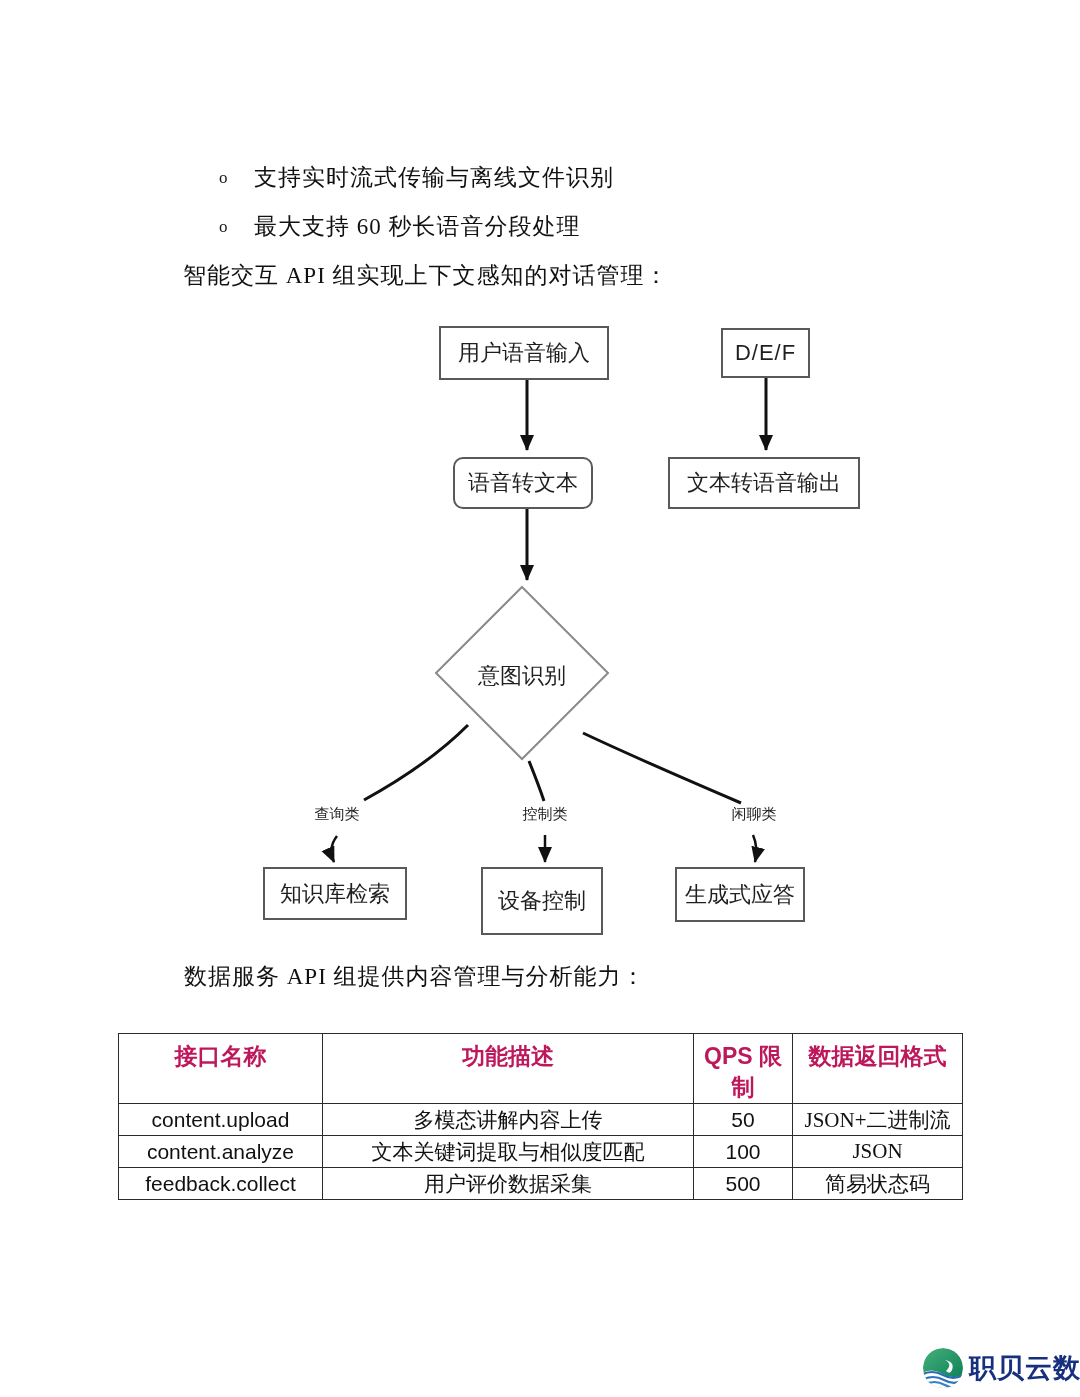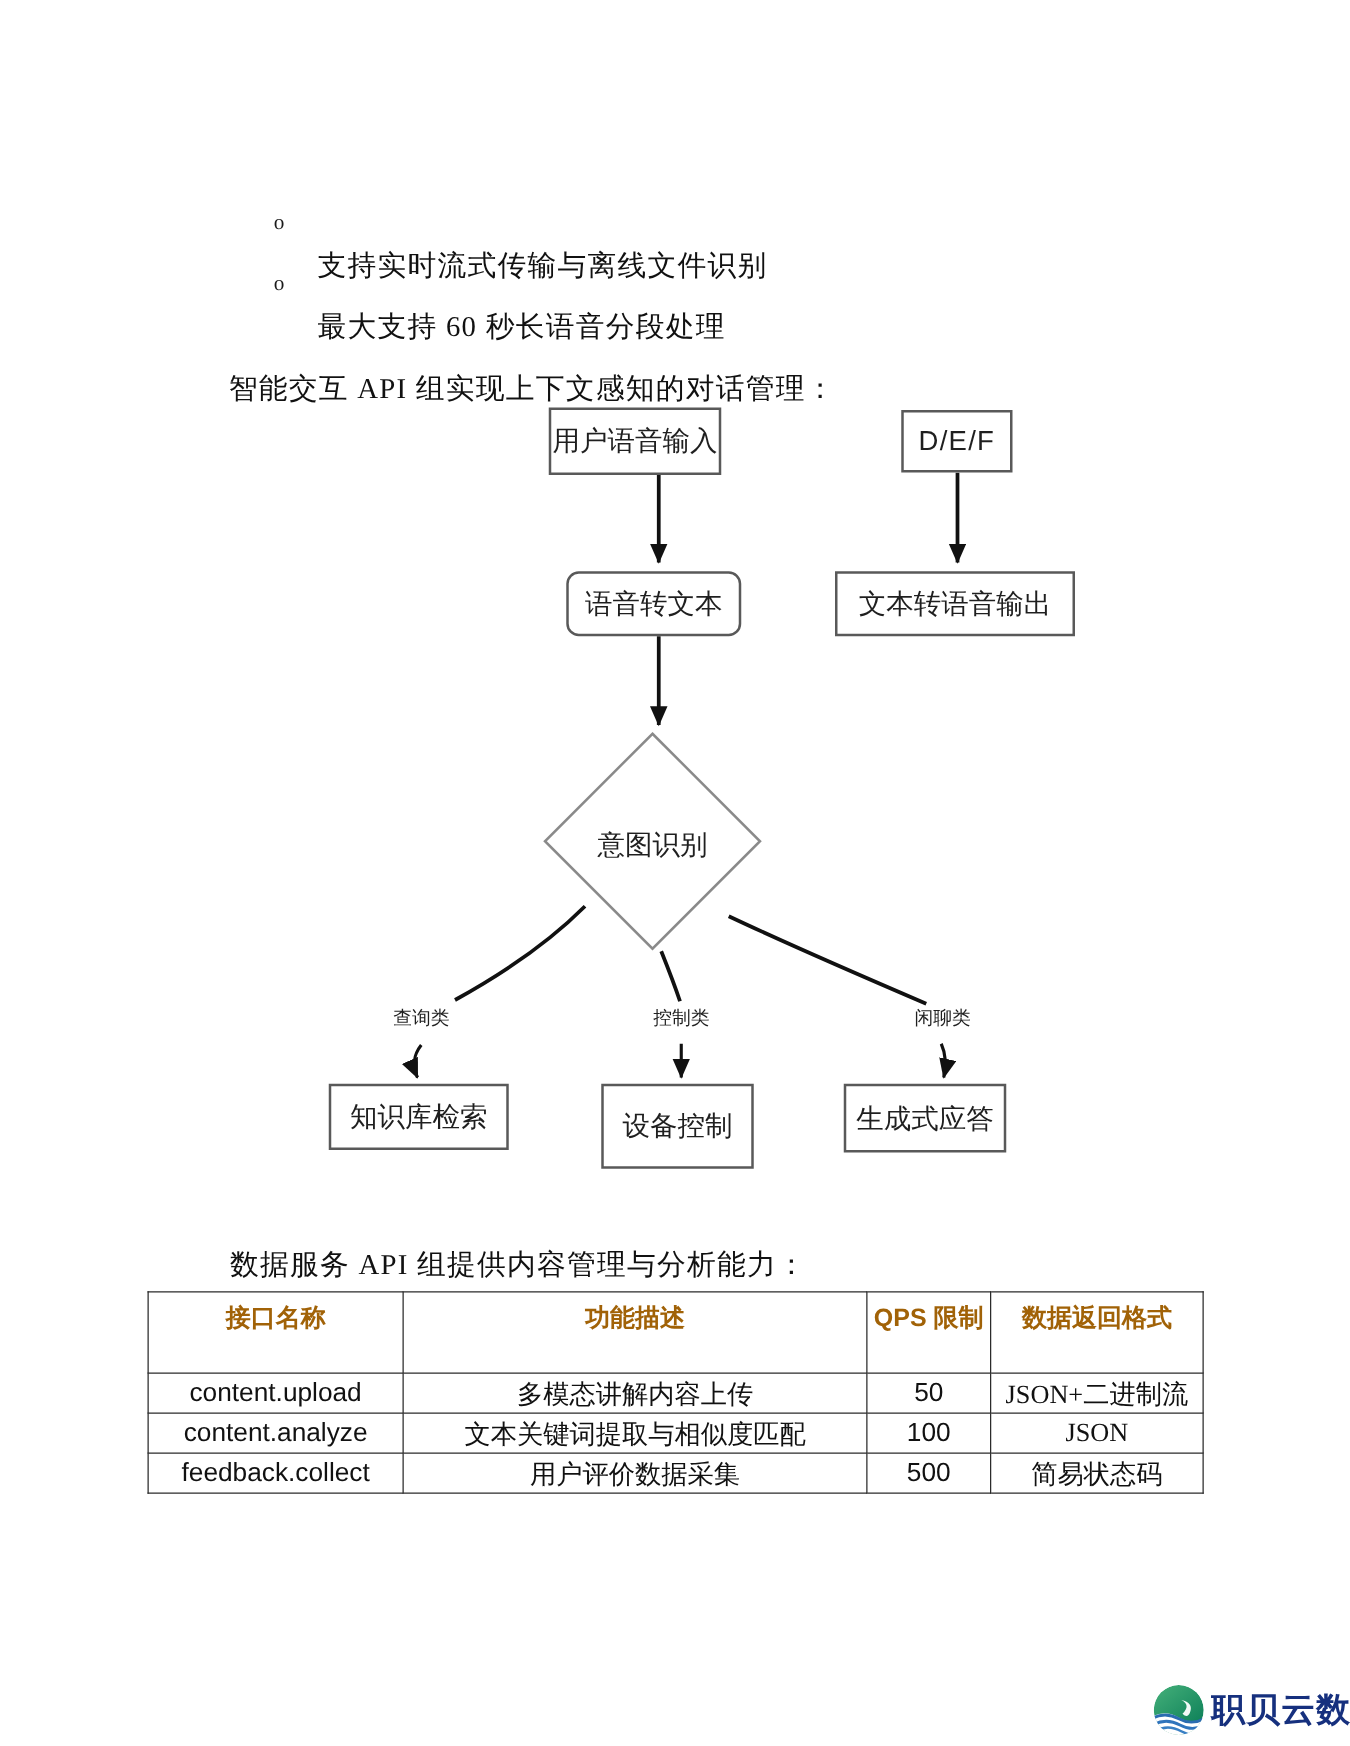--- a/index.html
+++ b/index.html
@@ -5,21 +5,21 @@
   * { margin:0; padding:0; box-sizing:border-box; }
   html,body { background:#ffffff; }
   .page {
     position:relative; width:1080px; height:1397px; background:#ffffff;
     overflow:hidden;
     font-family:"Liberation Serif","DejaVu Serif",serif;
     color:#1a1a1a;
   }
   
   .bullet-marker { position:absolute; font-size:17px; color:#1a1a1a; }
-  .body-line { position:absolute; font-size:23px; color:#111; letter-spacing:1px; white-space:nowrap;margin-top:35px; }
+  .body-line { position:absolute; font-size:23px; color:#111; letter-spacing:1px; white-space:nowrap; }
   
   .fc-svg { position:absolute; left:0; top:0; z-index:1; pointer-events:none; }
   .fnode {
     position:absolute; z-index:2; display:flex; align-items:center; justify-content:center;
     border:2px solid #595959; background:#ffffff;
     font-family:"Liberation Sans","DejaVu Sans",sans-serif;
     font-size:22px; color:#1f1f1f; white-space:nowrap;
   }
   .fnode.rounded { border-radius:10px; }
   .diamond-label {
@@ -31,21 +31,21 @@
     position:absolute; z-index:2; text-align:center;
     font-family:"Liberation Sans","DejaVu Sans",sans-serif;
     font-size:15px; color:#1f1f1f; white-space:nowrap;
   }
   
   .api-table { position:absolute; left:118px; top:1033px; z-index:2; }
   .api-table table { border-collapse:collapse; table-layout:fixed; width:844px; }
   .api-table th {
     border:1.5px solid #2b2b2b; height:65px; vertical-align:top; padding-top:7px;
     font-family:"Liberation Sans","DejaVu Sans",sans-serif;
-    font-weight:700; font-size:20px; color:#a16207;
+    font-weight:700; font-size:23px; color:#be185d;
   }
   .api-table td {
     border:1.5px solid #2b2b2b; height:32px; text-align:center;
     font-size:21px; color:#111; vertical-align:middle;
   }
   .mono { font-family:Liberation Sans, sans-serif; font-size:20px; }
   
   .logo { position:absolute; left:922px; top:1347px; display:flex; align-items:flex-end; gap:5px; z-index:2; }
   .logo-text {
     font-family:"Liberation Sans","DejaVu Sans",sans-serif;
@@ -77,21 +77,21 @@
     <path d="M766,378 L766,450" stroke="#111" stroke-width="3" fill="none" marker-end="url(#ah)"></path>
     <path d="M527,509 L527,580" stroke="#111" stroke-width="3" fill="none" marker-end="url(#ah)"></path>
     <path d="M468,725 C440,753 404,778 364,800" stroke="#111" stroke-width="3" fill="none"></path>
     <path d="M529,761 C535,776 540,789 544,801" stroke="#111" stroke-width="3" fill="none"></path>
     <path d="M583,733 C636,758 692,782 741,803" stroke="#111" stroke-width="3" fill="none"></path>
     <path d="M337,836 C330,845 330,853 334,862" stroke="#111" stroke-width="2.5" fill="none" marker-end="url(#ah)"></path>
     <path d="M545,835 L545,862" stroke="#111" stroke-width="2.5" fill="none" marker-end="url(#ah)"></path>
     <path d="M753,835 C757,844 757,853 755,862" stroke="#111" stroke-width="2.5" fill="none" marker-end="url(#ah)"></path>
   </svg>
 
-  <div class="fnode" style="left:439px; top:326px; width:138px; height:54px;">用户语音输入</div>
+  <div class="fnode" style="left:439px; top:326px; width:170px; height:54px;">用户语音输入</div>
 
   <div class="fnode" style="left:721px; top:328px; width:89px; height:50px; letter-spacing:1px;">D/E/F</div>
 
   <div class="fnode rounded" style="left:453px; top:457px; width:140px; height:52px;">语音转文本</div>
 
   <div class="fnode" style="left:668px; top:457px; width:192px; height:52px;">文本转语音输出</div>
 
   <div class="diamond-label" style="left:452px; top:661px; width:140px;">意图识别</div>
 
   <div class="branch-label" style="left:296px; top:805px; width:82px;">查询类</div>

